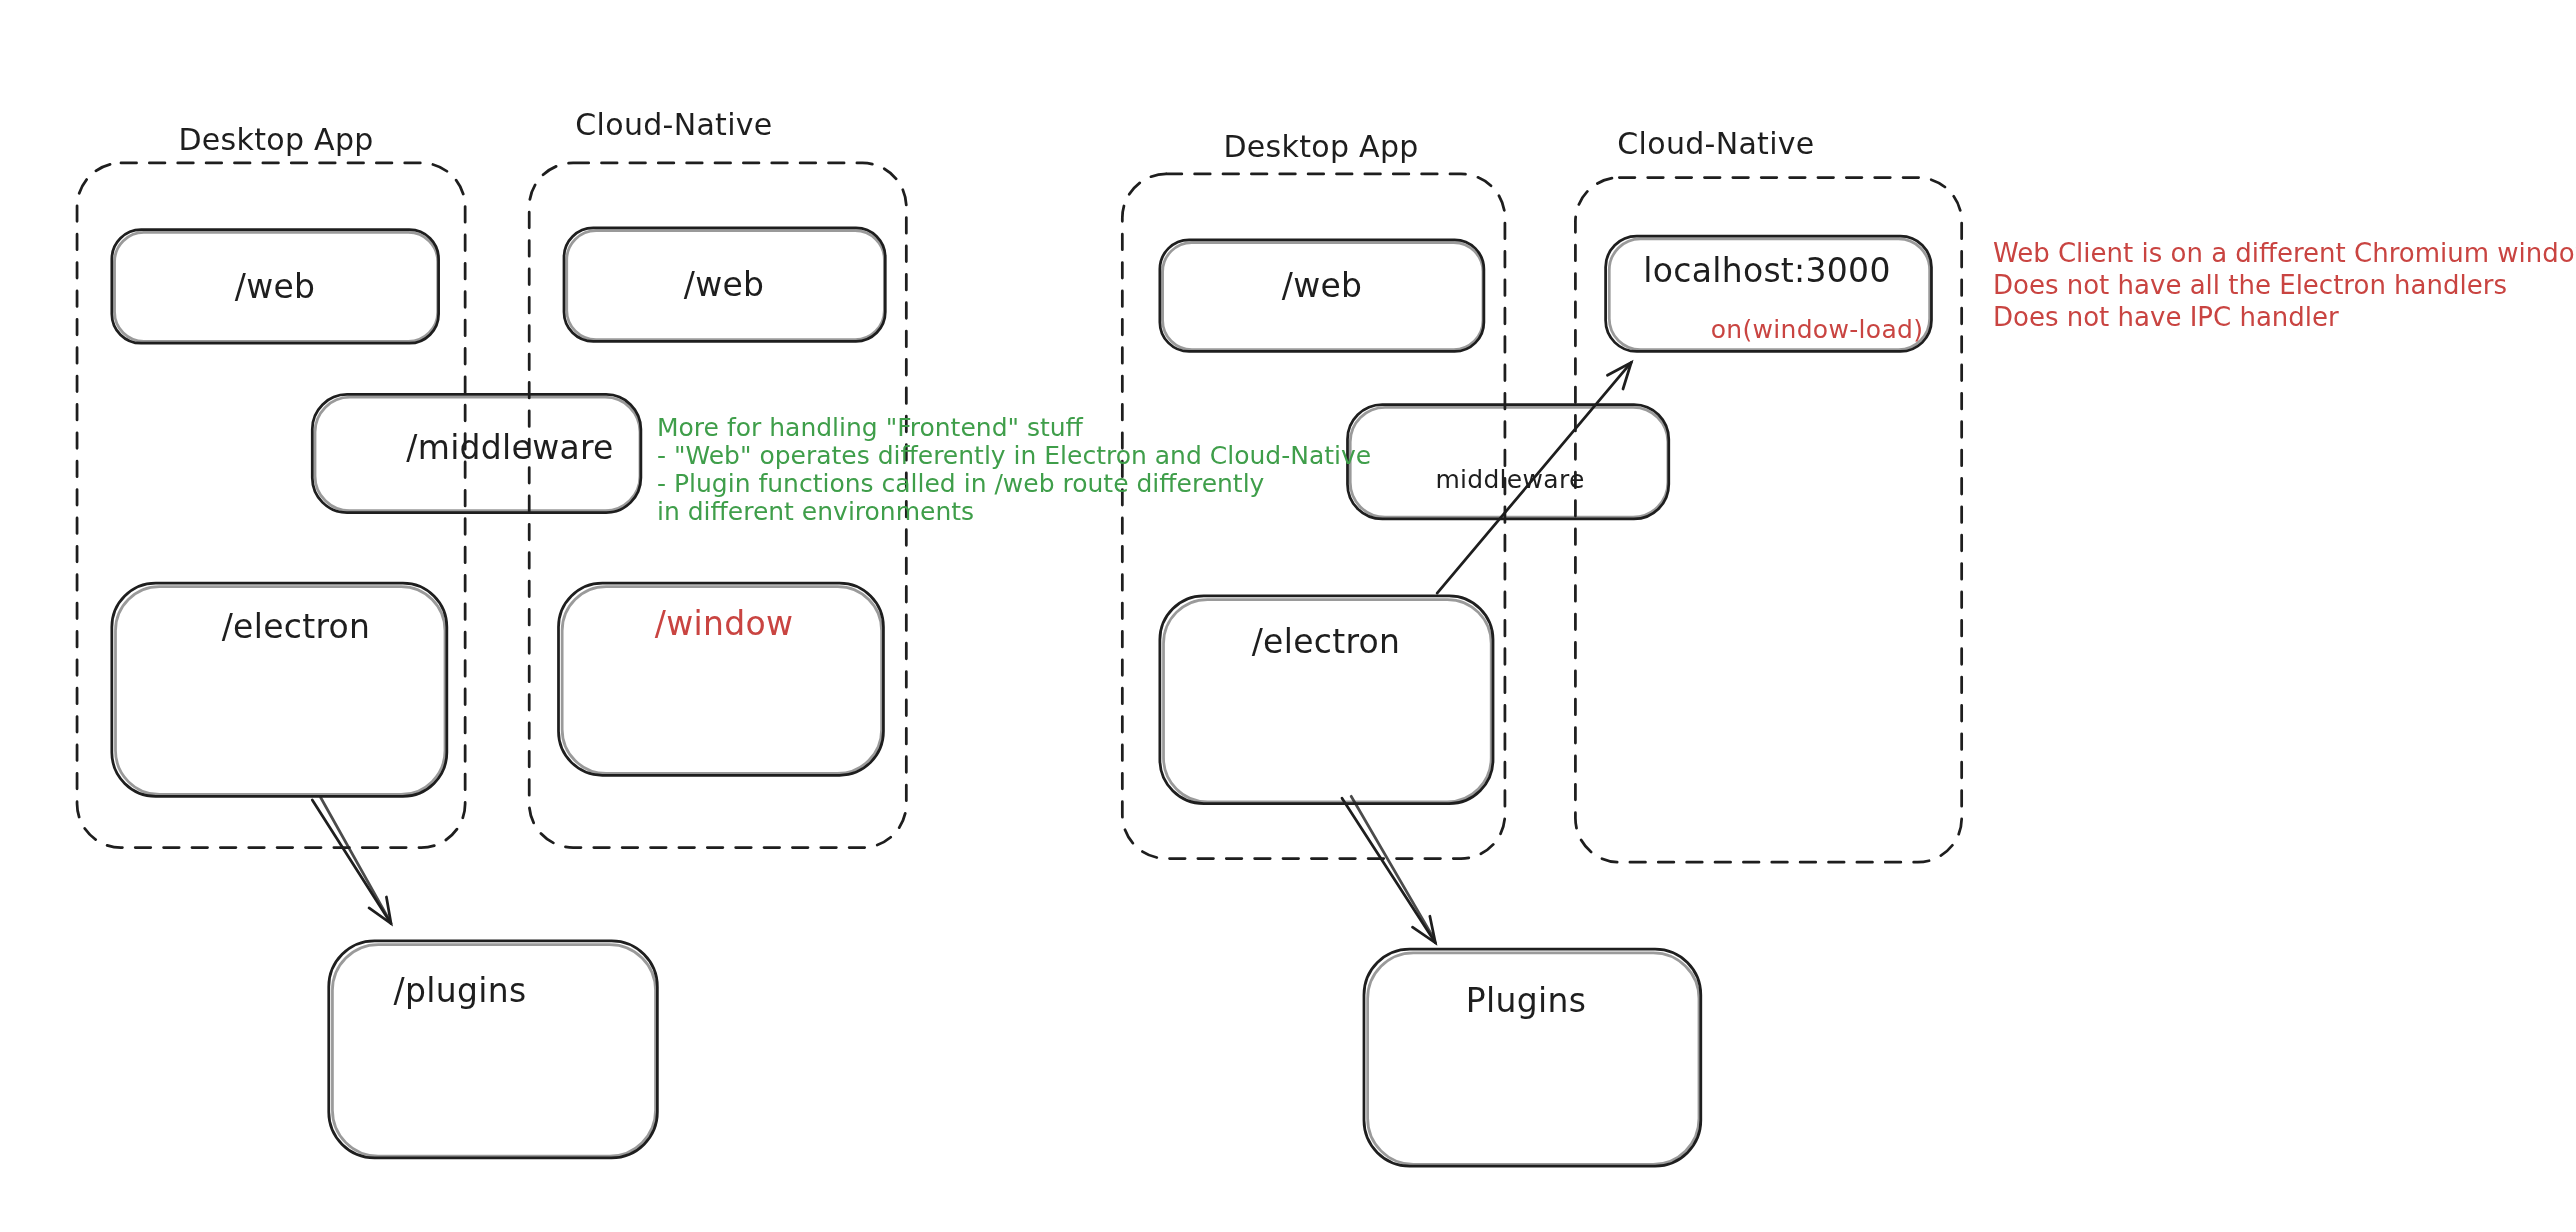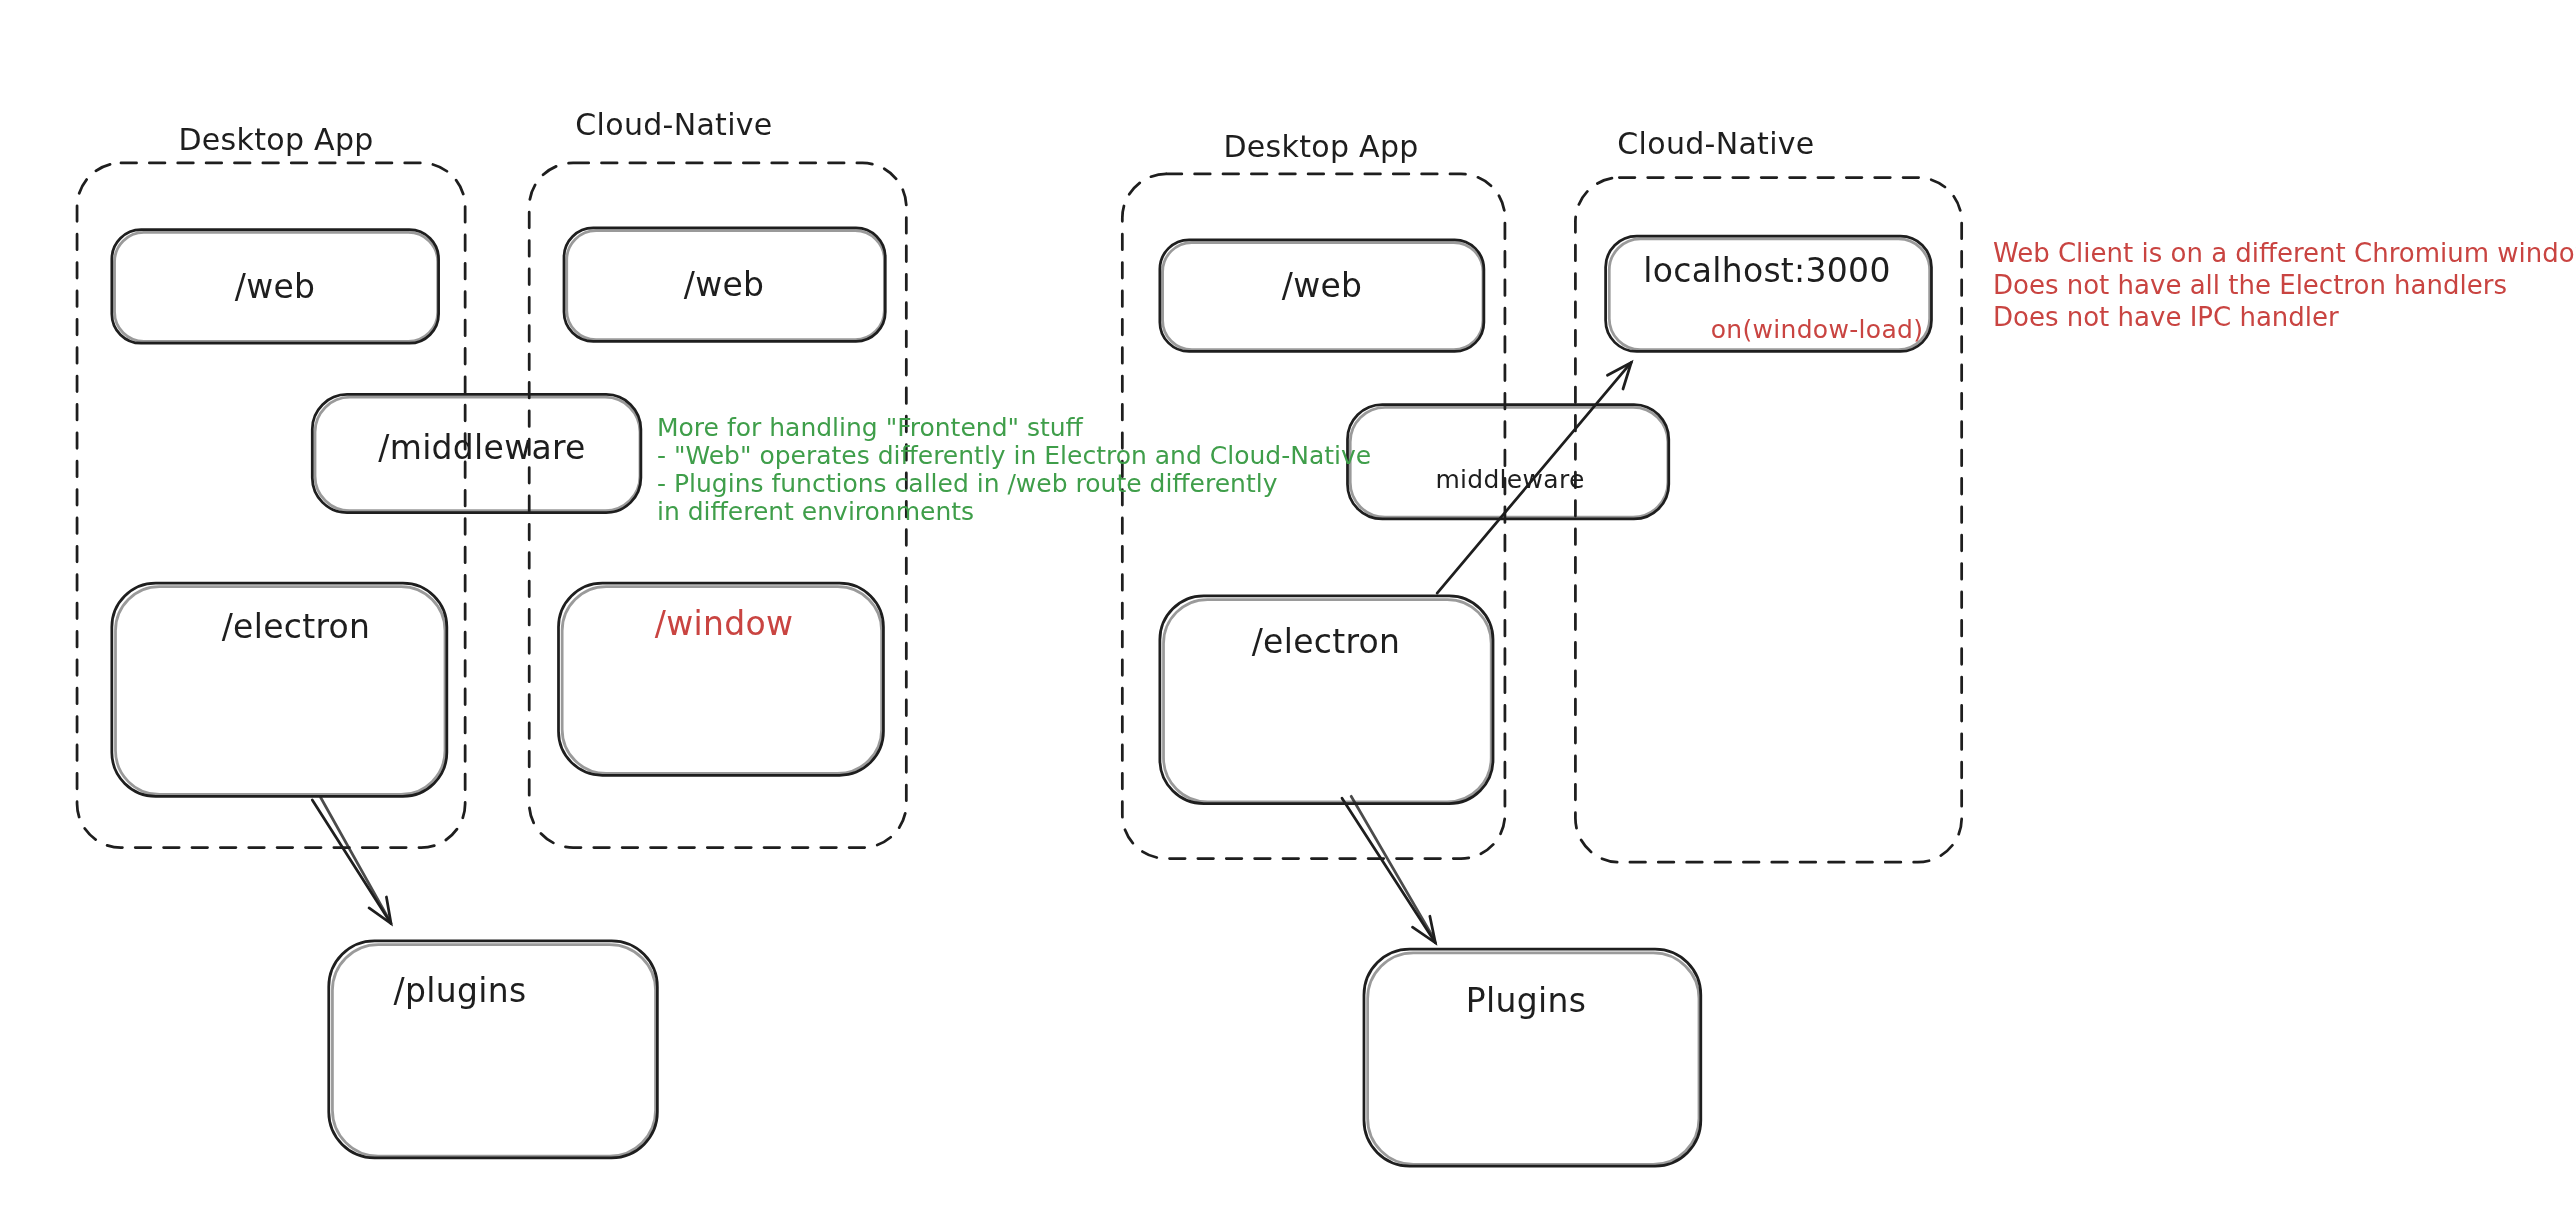--- a/index.html
+++ b/index.html
@@ -97,29 +97,29 @@
         <path d="M1562,1001 L1568,1030 L1543,1013"></path>
       </g>
     </g>
   </svg>
 
   <div class="lbl title" style="left:276px;top:139px">Desktop App</div>
   <div class="lbl title" style="left:674px;top:124px">Cloud-Native</div>
 
   <div class="lbl" style="left:275px;top:286px">/web</div>
   <div class="lbl" style="left:724px;top:284px">/web</div>
-  <div class="lbl" style="left:482px;top:447px">/middleware</div>
+  <div class="lbl" style="left:510px;top:447px">/middleware</div>
   <div class="lbl" style="left:296px;top:626px">/electron</div>
   <div class="lbl red" style="left:724px;top:623px">/window</div>
   <div class="lbl" style="left:460px;top:990px">/plugins</div>
 
   <div class="note green-note" style="left:657px;top:414px">
     <div>More for handling "Frontend" stuff</div>
     <div>- "Web" operates differently in Electron and Cloud-Native</div>
-    <div>- Plugins functions called in /web route differently</div>
+    <div>- Plugin functions called in /web route differently</div>
     <div>in different environments</div>
   </div>
 
   <div class="lbl title" style="left:1321px;top:146px">Desktop App</div>
   <div class="lbl title" style="left:1716px;top:143px">Cloud-Native</div>
 
   <div class="lbl" style="left:1322px;top:285px">/web</div>
   <div class="lbl" style="left:1767px;top:270px">localhost:3000</div>
   <div class="lbl red small" style="left:1817px;top:318px">on(window-load)</div>
   <div class="lbl small" style="left:1510px;top:468px">middleware</div>

